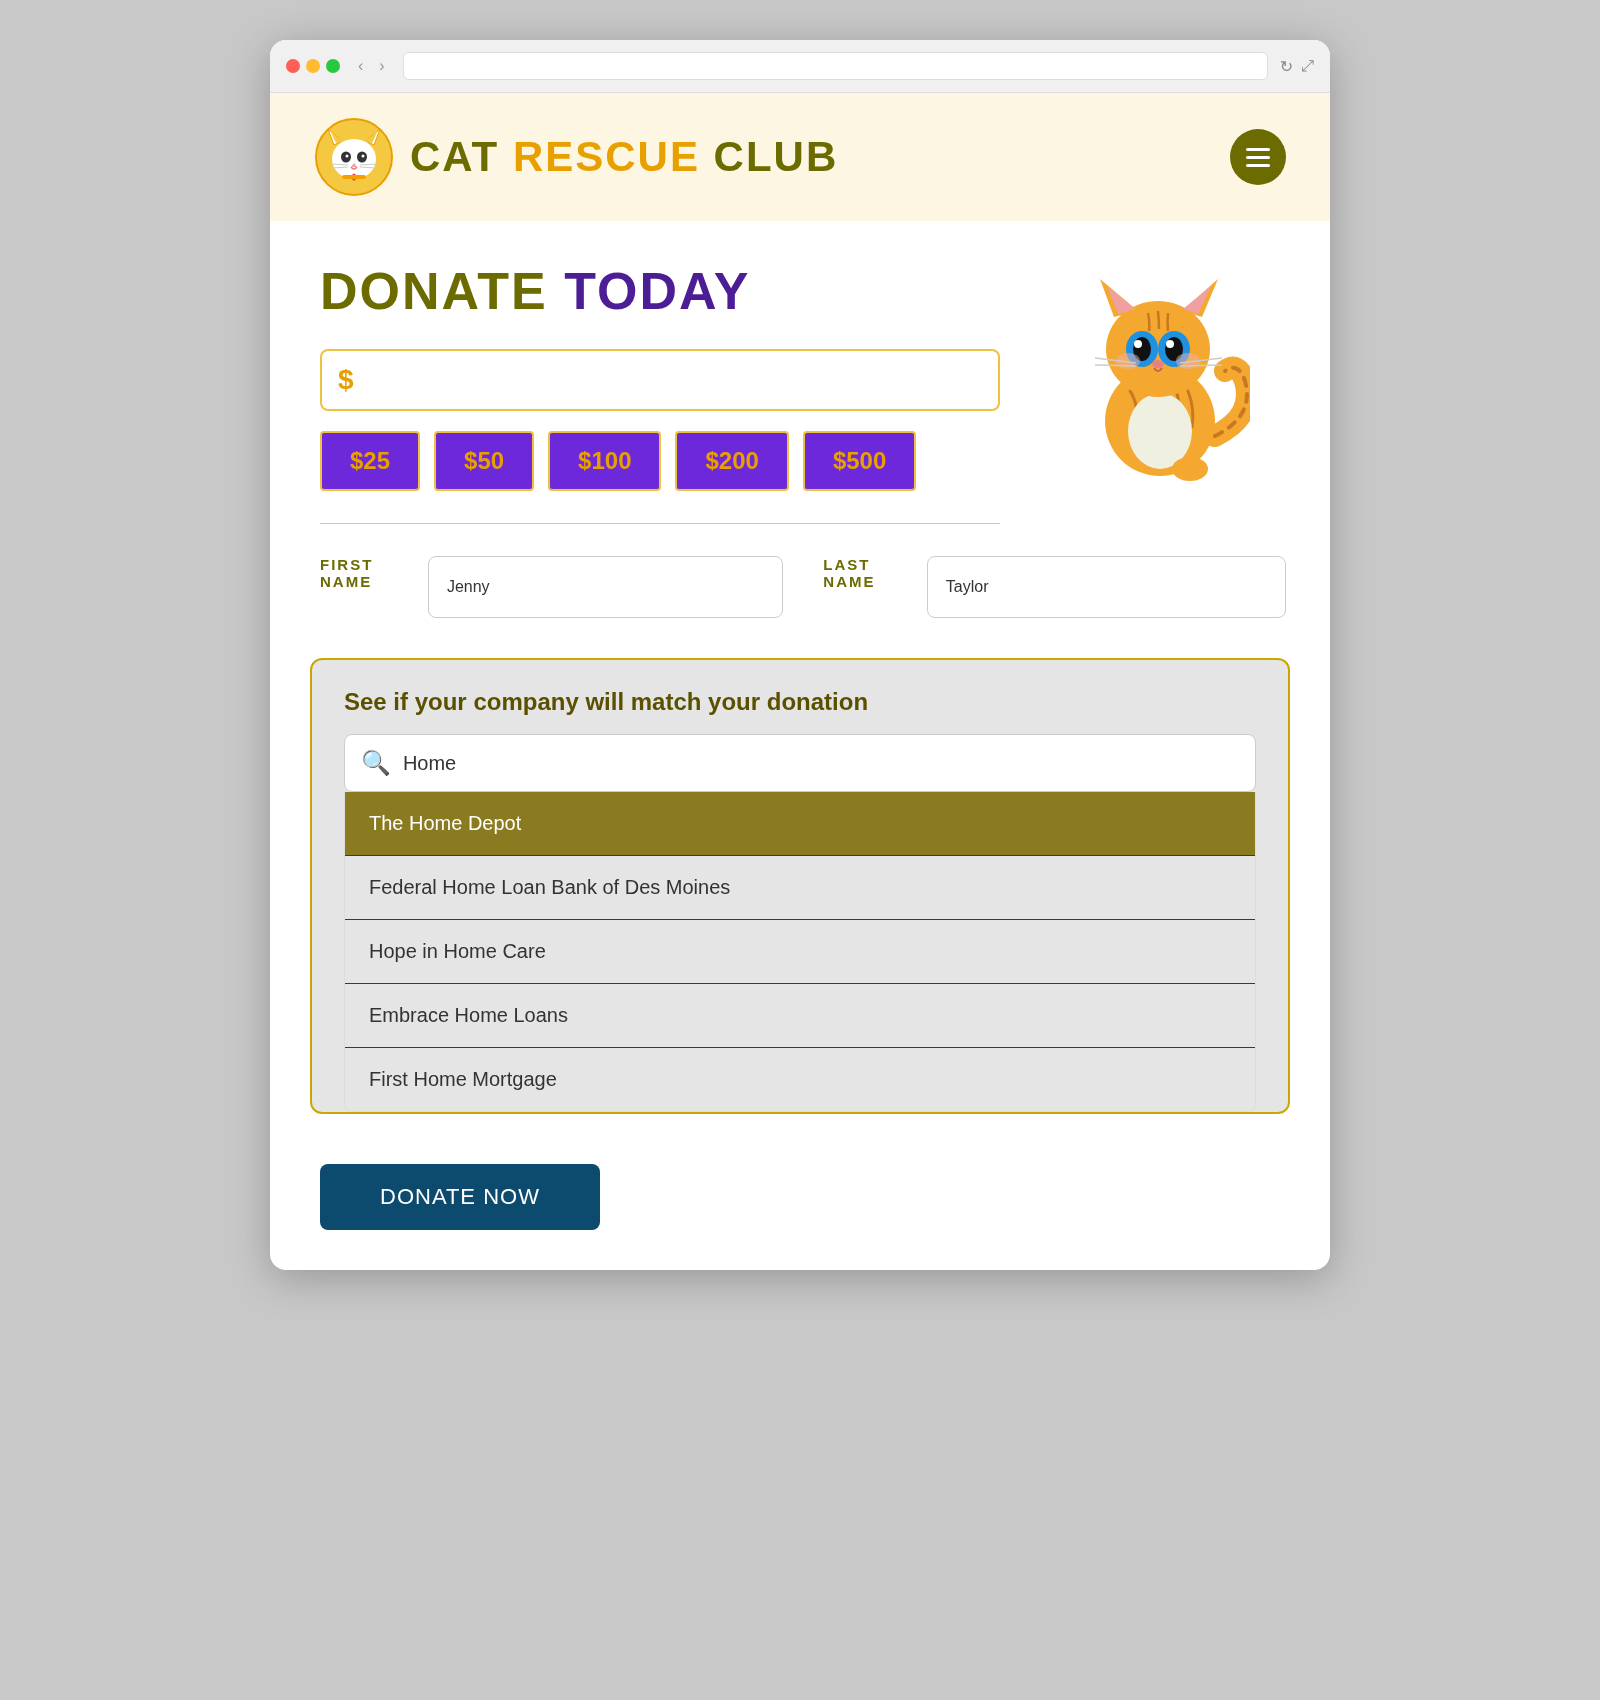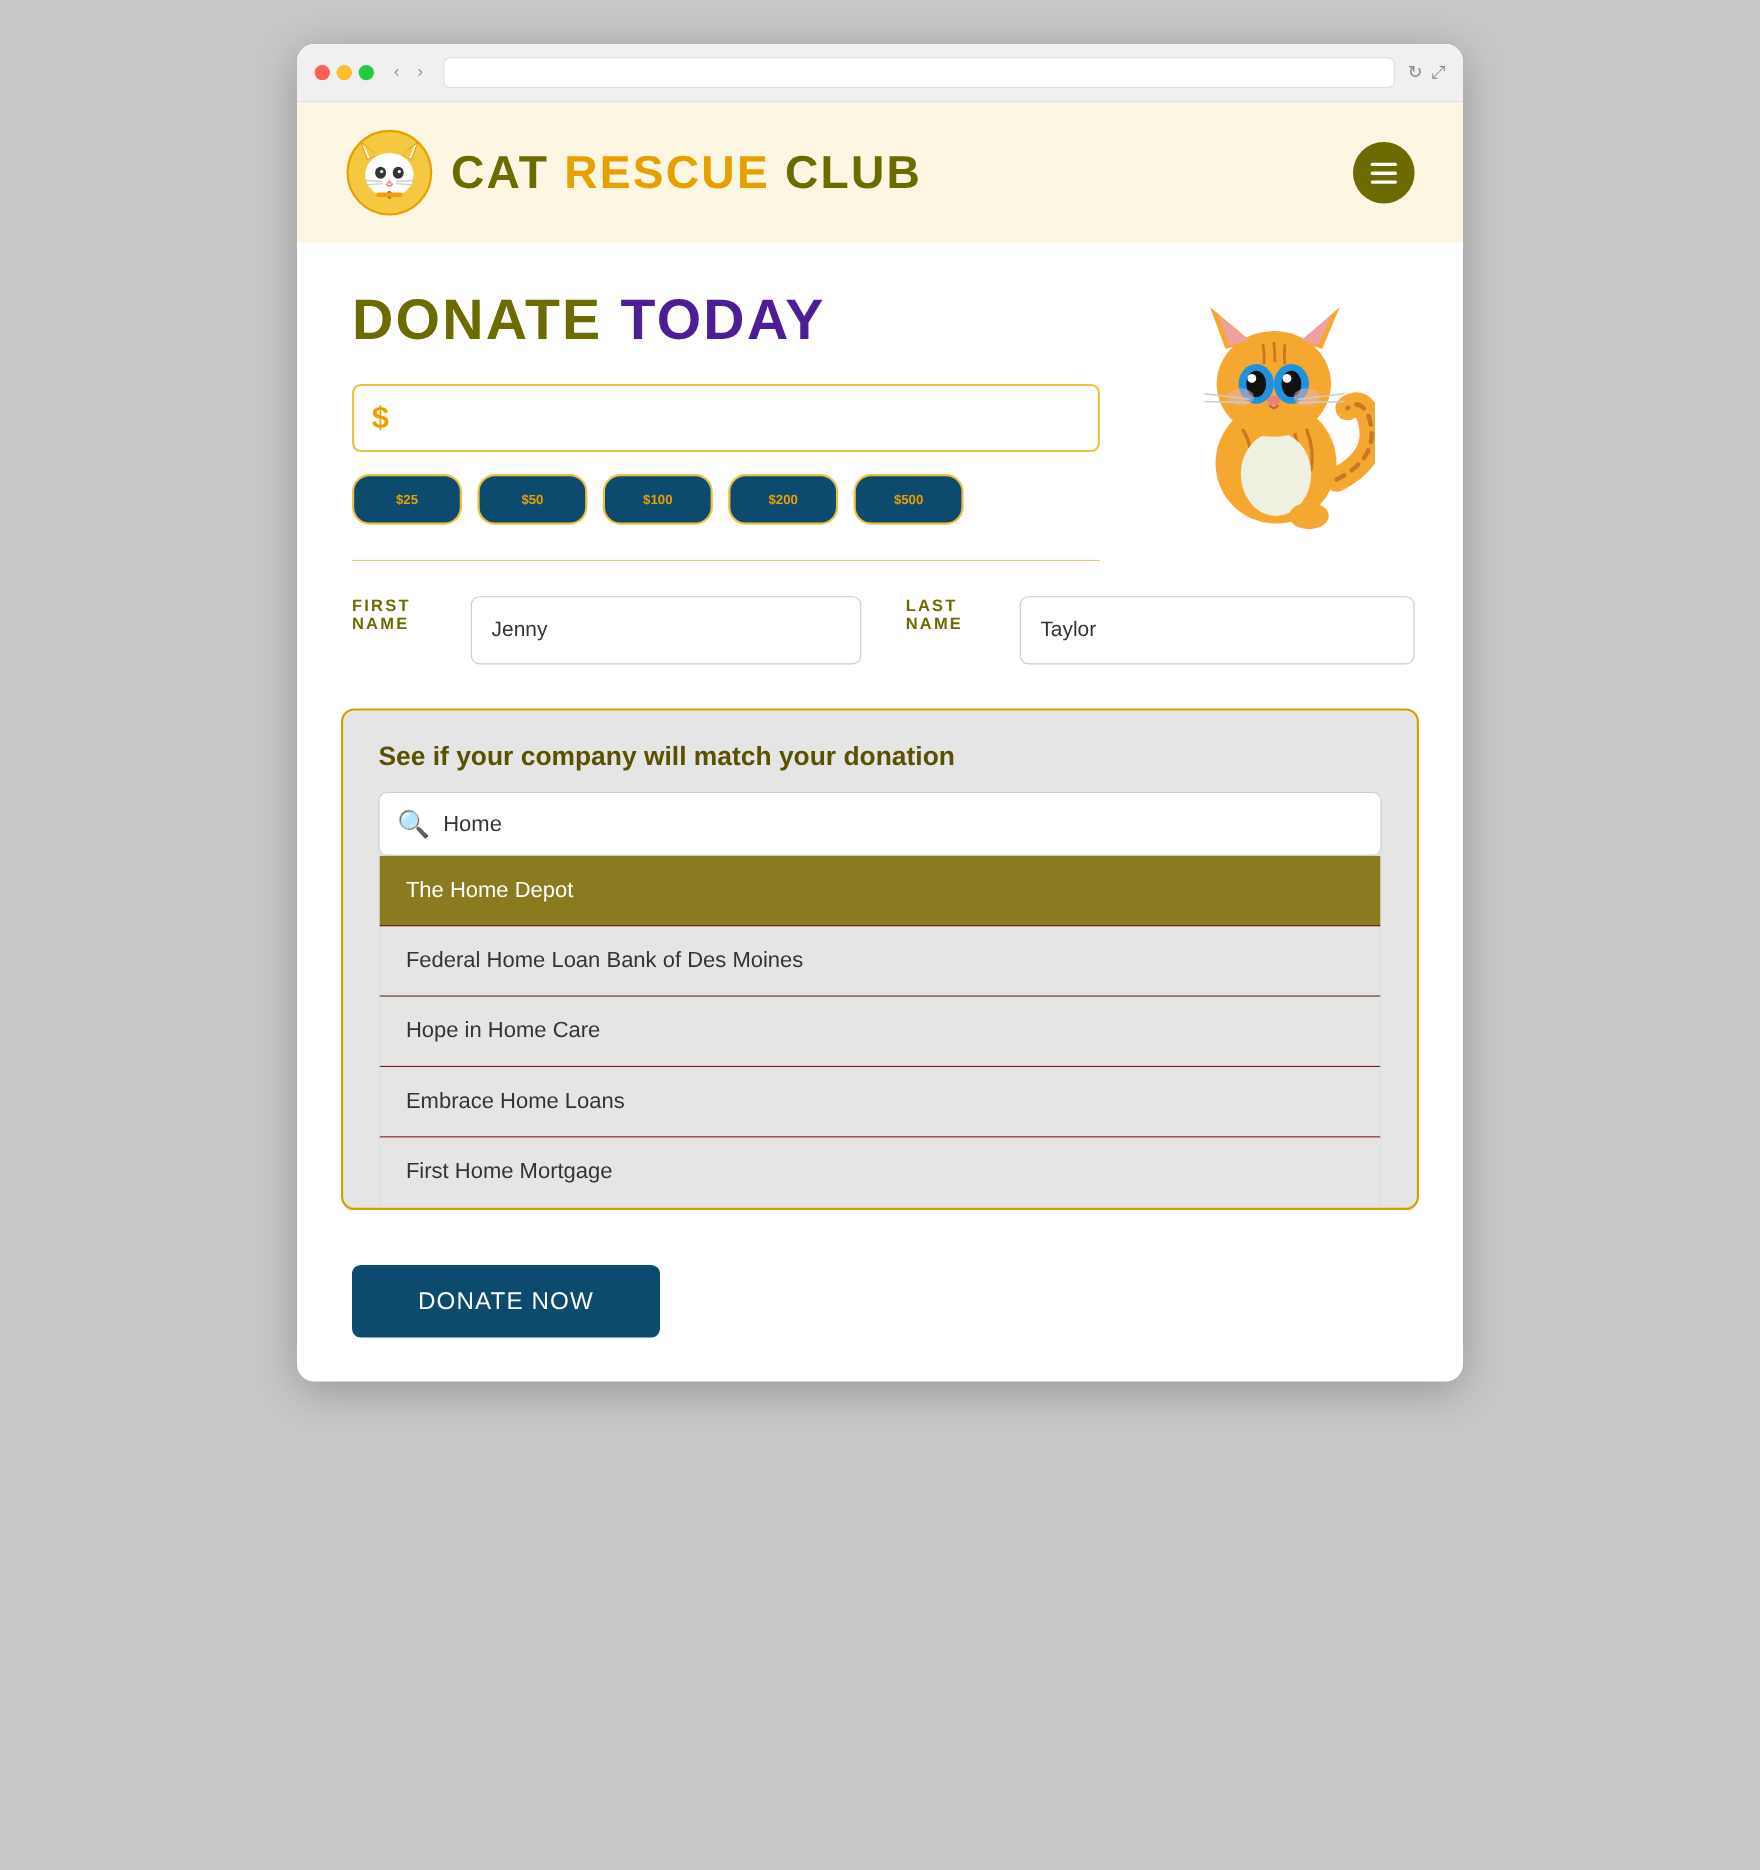--- a/index.html
+++ b/index.html
@@ -189,24 +189,24 @@
     
     .quick-amounts {
       display: flex;
       gap: 14px;
       margin-bottom: 32px;
     }
 
     .quick-btn {
       padding: 14px 28px;
       border: 2px solid #f0c040;
-      border-radius: 16px;
-      background: #0c4a6e;
+      border-radius: 4px;
+      background: #6d28d9;
       color: #e8a000;
-      font-size: 12px;
+      font-size: 24px;
       font-weight: bold;
       cursor: pointer;
       min-width: 100px;
       text-align: center;
     }
 
     
     .divider {
       border: none;
       border-top: 1px solid #e8c87a;
@@ -234,21 +234,21 @@
       color: #6b6b00;
       text-transform: uppercase;
     }
 
     .text-input {
       width: 400px;
       height: 62px;
       border: 1.5px solid #ccc;
       border-radius: 8px;
       padding: 15px 18px;
-      font-size: 19px;
+      font-size: 16px;
       color: #333;
       outline: none;
     }
 
     
     .matching-section {
       border: 2px solid #c8a800;
       border-radius: 12px;
       padding: 28px 32px 0;
       margin: 0 -10px 30px;

